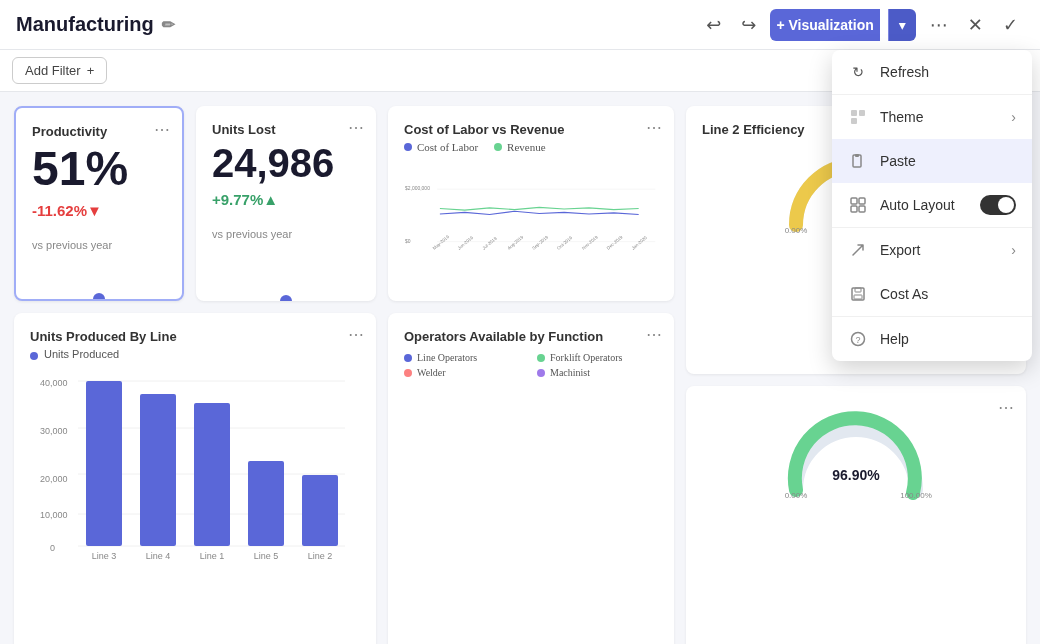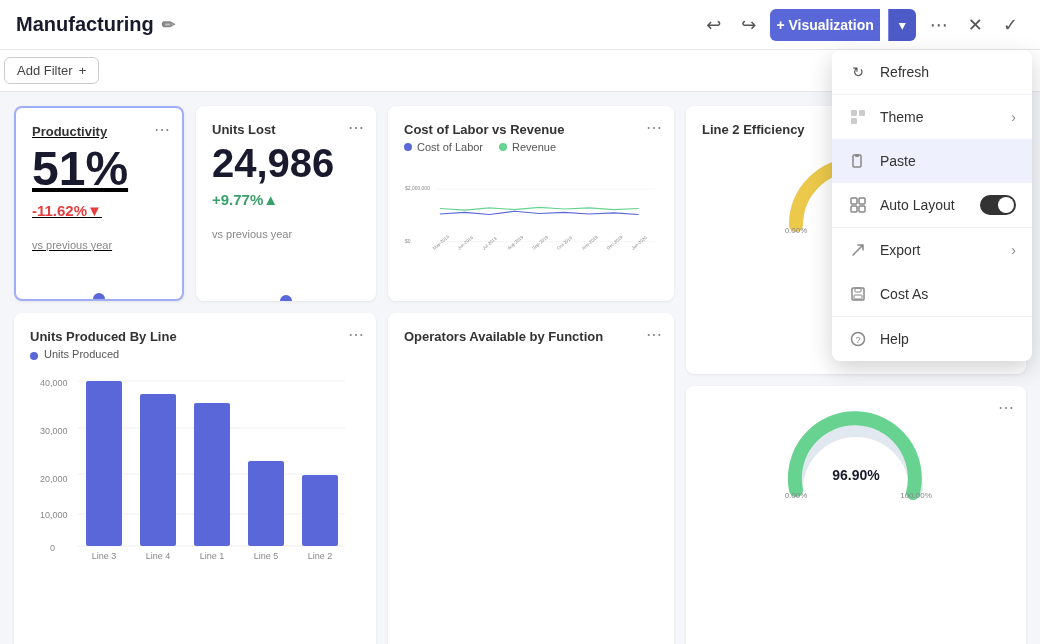--- a/index.html
+++ b/index.html
@@ -12,47 +12,47 @@
     .header-spacer { flex: 1; }
     .header-actions { display: flex; align-items: center; gap: 8px; }
     .btn-undo, .btn-redo { background: none; border: none; cursor: pointer; padding: 6px; color: #555; font-size: 18px; }
     .btn-visualization { background: #5a67d8; color: #fff; border: none; border-radius: 6px 0 0 6px; padding: 8px 6px; font-size: 14px; font-weight: 600; cursor: pointer; display: flex; align-items: center; gap: 6px; }
     .btn-vis-chevron { background: #4c5bc7; color: #fff; border: none; border-radius: 0 6px 6px 0; padding: 8px 10px; font-size: 14px; cursor: pointer; border-left: 1px solid #7c84e0; }
     .btn-more { background: none; border: none; cursor: pointer; padding: 6px; color: #555; font-size: 18px; }
     .btn-close { background: none; border: none; cursor: pointer; padding: 6px; color: #555; font-size: 18px; }
     .btn-check { background: none; border: none; cursor: pointer; padding: 6px; color: #555; font-size: 18px; }
 
     
-    .filter-bar { padding: 8px 4px; background: #fff; border-bottom: 1px solid #e5e7eb; display: flex; align-items: center; gap: 8px; height: 42px; }
+    .filter-bar { padding: 8px 12px; background: #fff; border-bottom: 1px solid #e5e7eb; display: flex; align-items: center; gap: 8px; height: 42px; }
     .add-filter-btn { display: flex; align-items: center; gap: 6px; border: 1.5px solid #ccc; border-radius: 6px; padding: 5px 12px; background: none; cursor: pointer; font-size: 13px; color: #444; }
 
     
     .dashboard { padding: 14px; display: grid; grid-template-columns: 170px 180px 1fr 340px; grid-template-rows: 195px 340px; gap: 12px; height: calc(644px - 92px); }
 
     
     .card { background: #fff; border-radius: 8px; padding: 16px; position: relative; overflow: hidden; box-shadow: 0 1px 3px rgba(0,0,0,0.07); }
     .card-title { font-size: 13px; font-weight: 600; color: #333; margin-bottom: 4px; }
     .card-menu { position: absolute; top: 12px; right: 12px; background: none; border: none; cursor: pointer; color: #888; font-size: 16px; }
 
     
-    .productivity-card { border: 2px solid #a0adf7; text-decoration: underline; }
+    .productivity-card { border: 2px solid #a0adf7; }
     .productivity-value { font-size: 48px; font-weight: 700; color: #1a1a2e; line-height: 1.1; margin-top: 4px; }
     .productivity-change { display: flex; align-items: center; gap: 4px; margin-top: 6px; }
     .change-negative { color: #e53e3e; font-size: 15px; font-weight: 700; }
     .change-positive { color: #38a169; font-size: 15px; font-weight: 700; }
     .vs-prev { font-size: 11px; color: #888; margin-top: 20px; }
     .drag-handle-bottom { position: absolute; bottom: -6px; left: 50%; transform: translateX(-50%); width: 12px; height: 12px; background: #5a67d8; border-radius: 50%; }
 
     
     .units-value { font-size: 40px; font-weight: 700; color: #1a1a2e; line-height: 1.1; margin-top: 4px; }
 
     
     .cost-card { grid-column: 3 / 4; }
     .chart-legend { display: flex; gap: 16px; margin-bottom: 6px; margin-top: 2px; }
-    .legend-item { display: flex; align-items: center; gap: 5px; font-size: 11px; color: #555; }
+    .legend-item { display: flex; align-items: center; gap: 5px; font-size: 11px; color: #555; font-family: Liberation Serif, serif; }
     .legend-dot { width: 8px; height: 8px; border-radius: 50%; }
 
     
     .units-produced-card { grid-column: 1 / 3; grid-row: 2 / 3; }
 
     
     .operators-card { grid-column: 3 / 4; grid-row: 2 / 3; }
     .donut-container { display: flex; justify-content: center; align-items: center; margin-top: 10px; }
     .legend-grid { display: grid; grid-template-columns: 1fr 1fr; gap: 4px 12px; margin-top: 8px; }
 
@@ -232,20 +232,38 @@
       <text x="118" y="193" text-anchor="middle" font-size="9" fill="#888">Line 4</text>
       <text x="172" y="193" text-anchor="middle" font-size="9" fill="#888">Line 1</text>
       <text x="226" y="193" text-anchor="middle" font-size="9" fill="#888">Line 5</text>
       <text x="280" y="193" text-anchor="middle" font-size="9" fill="#888">Line 2</text>
     </svg>
   </div>
 
   <div class="card operators-card">
     <div class="card-title">Operators Available by Function</div>
     <button class="card-menu">⋯</button>
+    <div class="legend-grid">
+      <div class="legend-item">
+        <div class="legend-dot" style="background:#5a67d8;"></div>
+        <span style="font-size:10px;">Line Operators</span>
+      </div>
+      <div class="legend-item">
+        <div class="legend-dot" style="background:#68d391;"></div>
+        <span style="font-size:10px;">Forklift Operators</span>
+      </div>
+      <div class="legend-item">
+        <div class="legend-dot" style="background:#fc8181;"></div>
+        <span style="font-size:10px;">Welder</span>
+      </div>
+      <div class="legend-item">
+        <div class="legend-dot" style="background:#9f7aea;"></div>
+        <span style="font-size:10px;">Machinist</span>
+      </div>
+    </div>
   </div>
 
 </div>
 
 <div class="dropdown-overlay">
   <div class="dropdown-menu">
 
     <div class="menu-item">
       <span class="menu-icon">↻</span>
       <span>Refresh</span>

